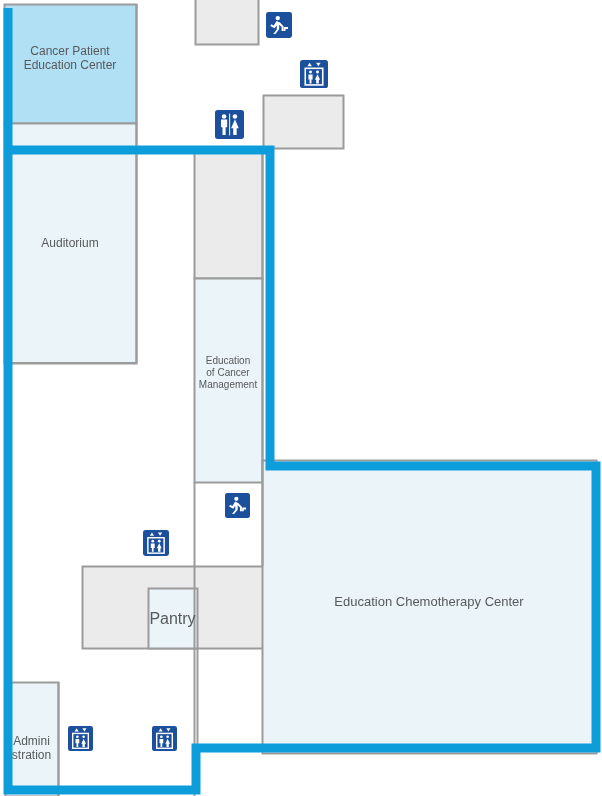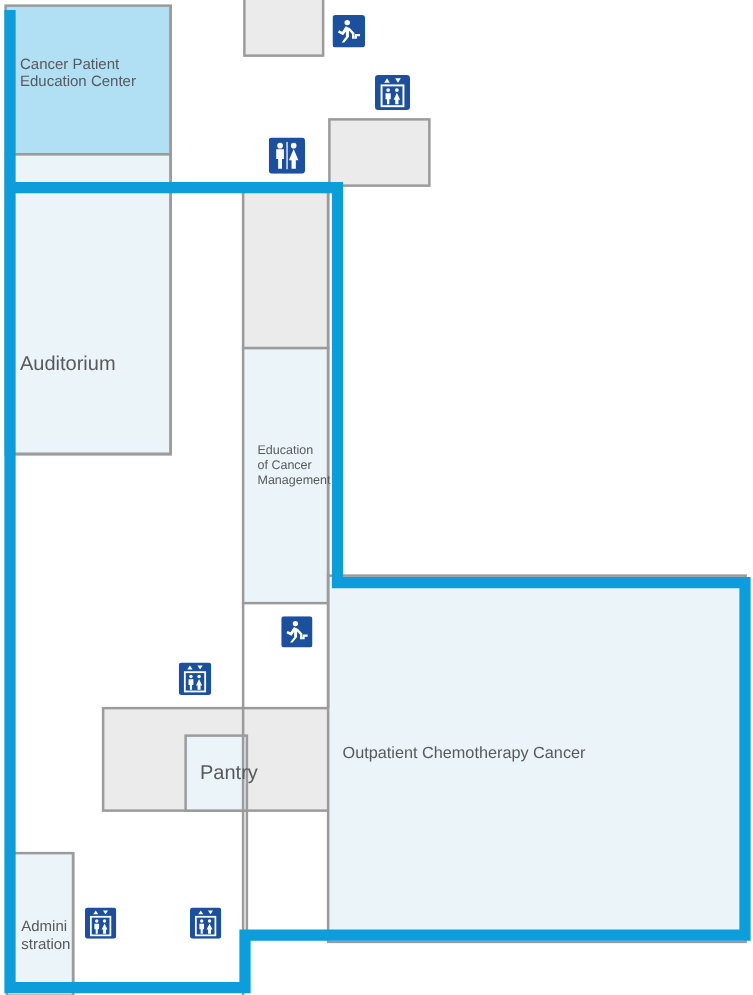--- a/index.html
+++ b/index.html
@@ -18,25 +18,24 @@
     overflow: hidden;
   }
   #floorplan-svg {
     position: absolute;
     left: 0;
     top: 0;
   }
   .room-label {
     position: absolute;
     color: #58595b;
-    text-align: left;
+    text-align: center;
     line-height: 1.18;
     pointer-events: none;
     white-space: pre-line;
-    padding-left: 12px;
   }
   .poi-icon {
     position: absolute;
     background: #1c4f9c;
     border-radius: 3px;
     box-shadow: 0 0 0 0px rgba(0,0,0,0);
   }
   .poi-icon svg { display: block; }
 </style>
 </head>
@@ -66,28 +65,28 @@
         <line x1="58.5" y1="682" x2="58.5" y2="796" stroke="#9b9b9b" stroke-width="2"></line>
       </g>
     <g id="highlight-layer">
         <path d="M 8 8 L 8 150 L 270 150 L 270 466 L 596 466 L 596 748 L 196 748 L 196 790 L 8 790 Z" fill="none" stroke="#0d9ddb" stroke-width="9" stroke-linejoin="miter"></path>
       </g>
   </svg>
 
   <div id="labels-layer">
       <div class="room-label" style="left: 4px; top: 44px; width: 132px; font-size: 12px;">Cancer Patient
 Education Center</div>
-      <div class="room-label" style="left: 4px; top: 236px; width: 132px; font-size: 16px; margin-top: 47px;">Auditorium</div>
+      <div class="room-label" style="left: 4px; top: 236px; width: 132px; font-size: 12px;">Auditorium</div>
       <div class="room-label" style="left: 194px; top: 355px; width: 68px; font-size: 10px;">Education
 of Cancer
 Management</div>
       <div class="room-label" style="left: 148px; top: 610px; width: 49px; font-size: 16px;">Pantry</div>
       <div class="room-label" style="left: 5px; top: 713px; width: 53px; font-size: 12px; margin-top: 21px;">Admini
 stration</div>
-      <div class="room-label" style="left: 262px; top: 594px; width: 334px; font-size: 13px;">Outpatient Chemotherapy Cancer</div>
+      <div class="room-label" style="left: 262px; top: 594px; width: 334px; font-size: 13px;">Education Chemotherapy Center</div>
     </div>
   <div id="icons-layer">
       <div class="poi-icon" title="Exit" style="left: 266px; top: 12px; width: 26px; height: 26px; background: transparent;">
         <svg width="26" height="26" viewBox="0 0 32 32">
           <rect x="0" y="0" width="32" height="32" rx="3" fill="#1c4f9c"></rect>
           <circle cx="14.5" cy="7.5" r="2.7" fill="#ffffff"></circle>
           <path d="M13 11 L9.5 16.5 L6.5 15 L5.3 17.3 L10.5 20 L13.2 16.2 L13.2 21.5 L9 27 L11.6 27 L16.2 21.3 L16.2 15.6 L19.2 18.6 L19.2 23.5 L21.6 23.5 L21.6 17.6 L17.2 13 Z" fill="#ffffff"></path>
           <path d="M21.5 23.5 L24 23.5 L24 21 L27 21 L27 18.6 L22 18.6 L22 21 L21.5 21 Z" fill="#ffffff"></path>
         </svg>
       </div>

